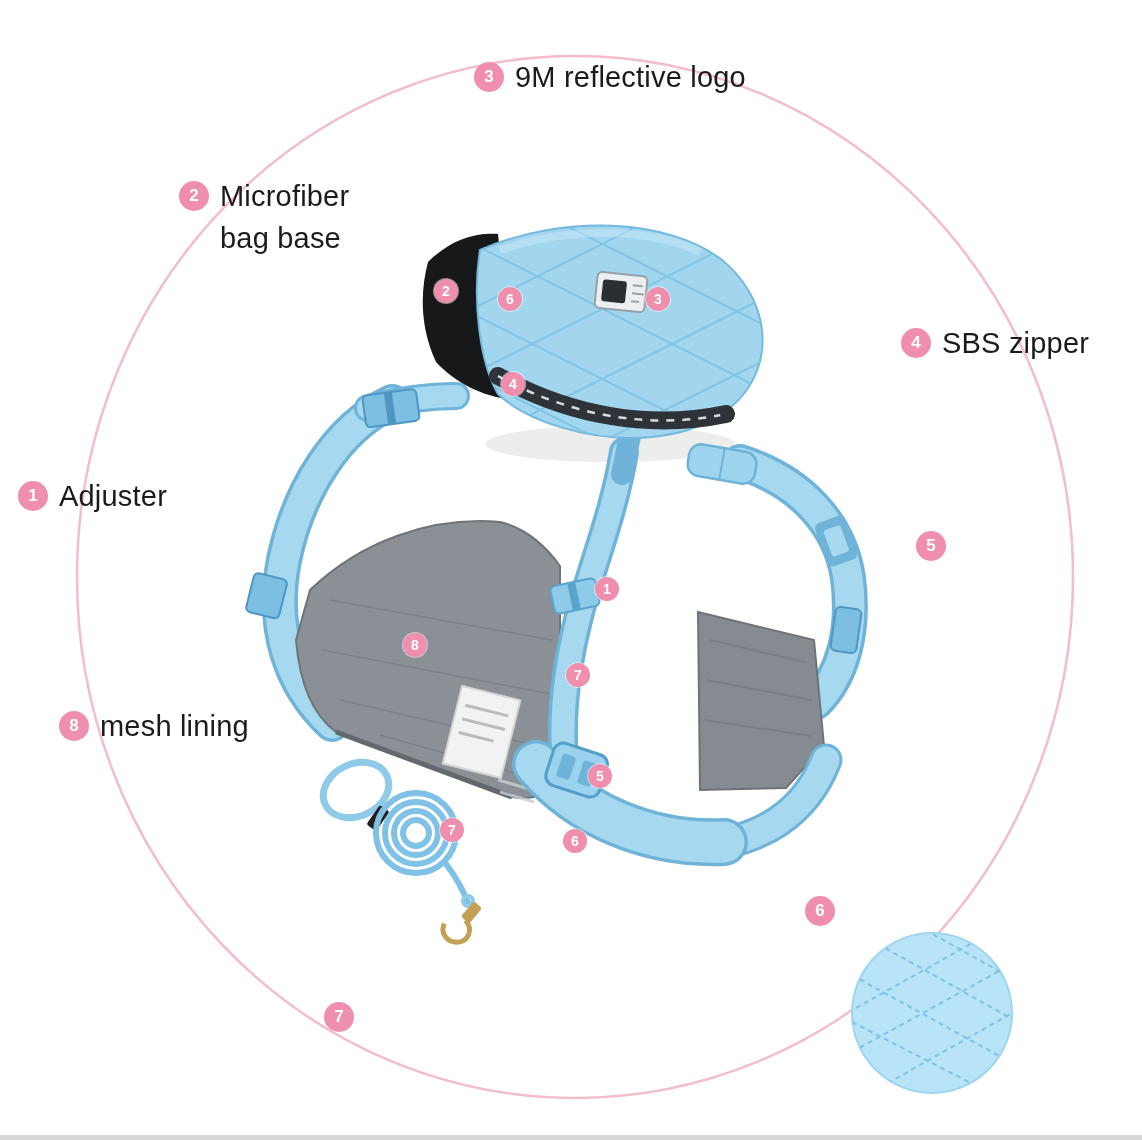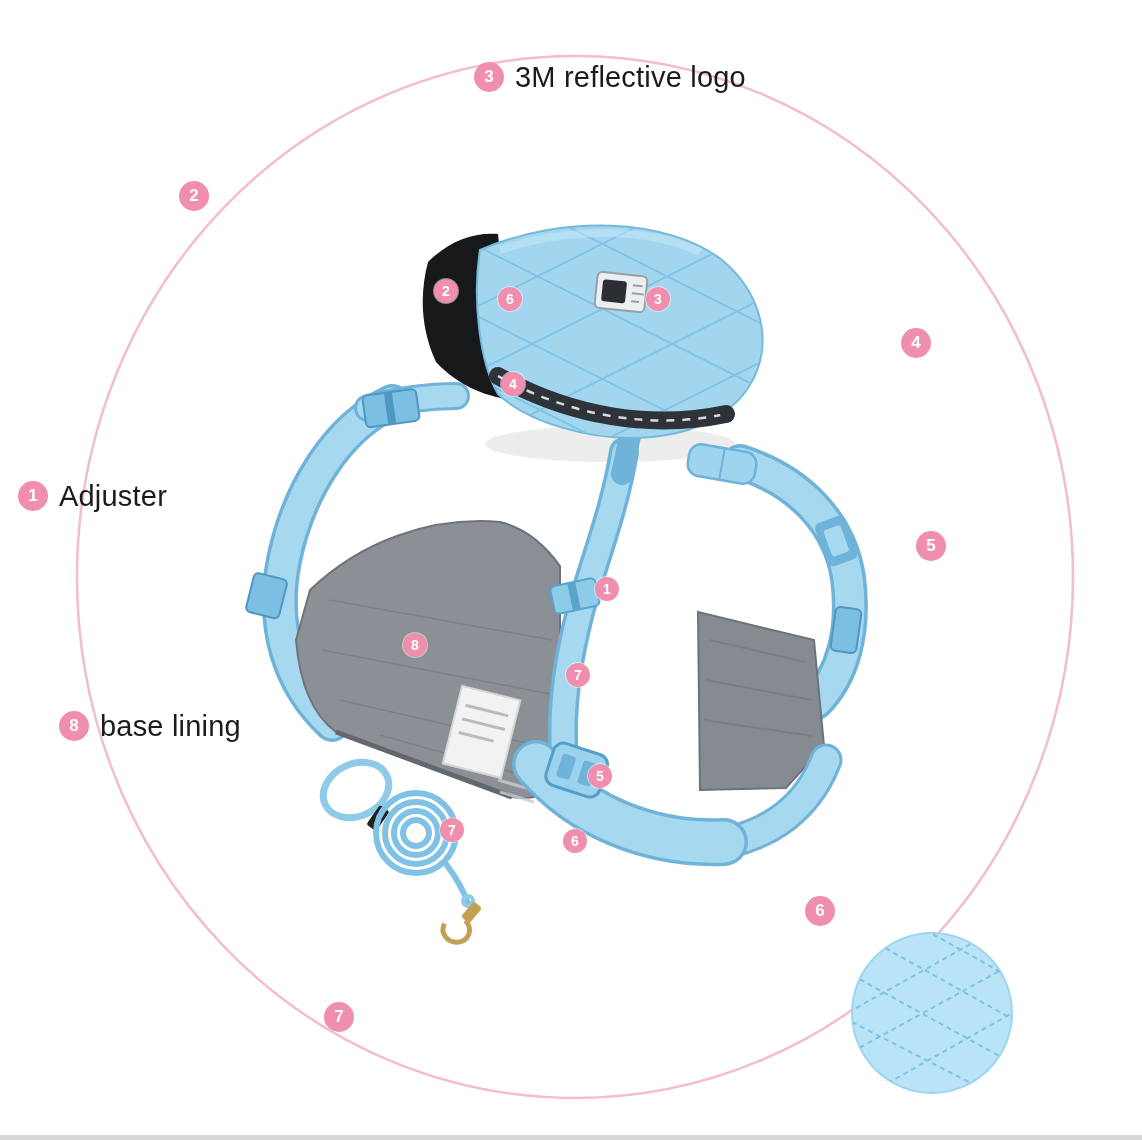--- a/index.html
+++ b/index.html
@@ -194,49 +194,57 @@
       <g clip-path="url(#detailClip)" stroke="#7cc4e7" stroke-width="2" stroke-dasharray="5 4" fill="none">
         <path d="M 852 975 L 1012 1063 M 862 935 L 1014 1020 M 852 1022 L 1000 1098 M 886 908 L 1015 980"></path>
         <path d="M 852 1052 L 1012 964 M 856 1008 L 1010 922 M 872 1092 L 1014 1012 M 852 960 L 962 900"></path>
       </g>
     </g>
   </svg>
 
   <div class="callout" style="left:474px; top:56px">
     <span class="badge">3</span>
     <div class="callout-text">
-      <div class="line">3M reflective logo</div>
+      <div class="line">9M reflective logo</div>
 
     </div>
   </div>
 
   <div class="callout" style="left:179px; top:175px">
     <span class="badge">2</span>
+    <div class="callout-text">
+      <div class="line">Microfiber</div>
+      <div class="line">bag base</div>
+    </div>
   </div>
 
   <div class="callout" style="left:901px; top:322px">
     <span class="badge">4</span>
+    <div class="callout-text">
+      <div class="line">SBS zipper</div>
+
+    </div>
   </div>
 
   <div class="callout" style="left:18px; top:475px">
     <span class="badge">1</span>
     <div class="callout-text">
       <div class="line">Adjuster</div>
 
     </div>
   </div>
 
   <div class="callout" style="left:916px; top:525px">
     <span class="badge">5</span>
   </div>
 
   <div class="callout" style="left:59px; top:705px">
     <span class="badge">8</span>
     <div class="callout-text">
-      <div class="line">base lining</div>
+      <div class="line">mesh lining</div>
     </div>
   </div>
 
   <div class="callout" style="left:805px; top:890px">
     <span class="badge">6</span>
   </div>
 
   <div class="callout" style="left:324px; top:996px">
     <span class="badge">7</span>
   </div>

